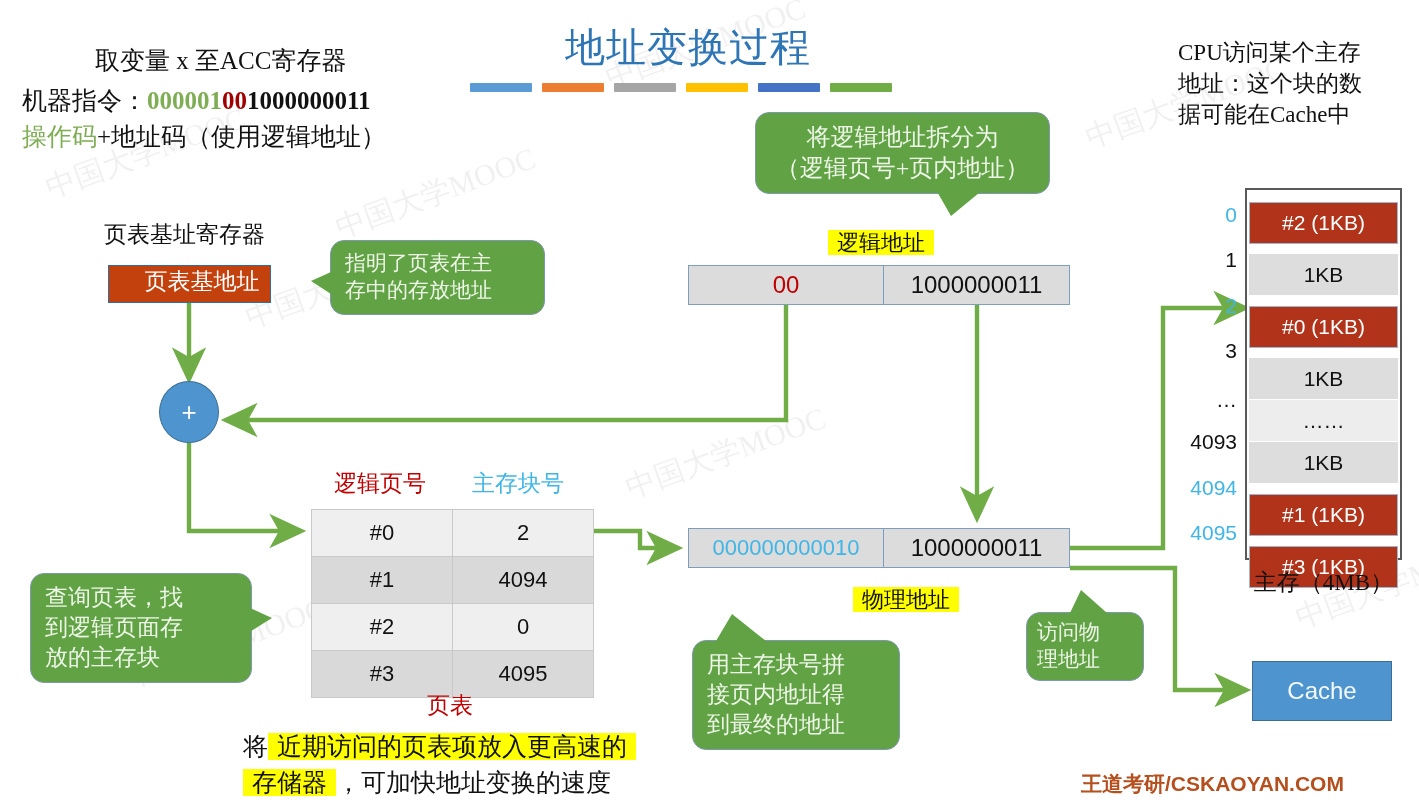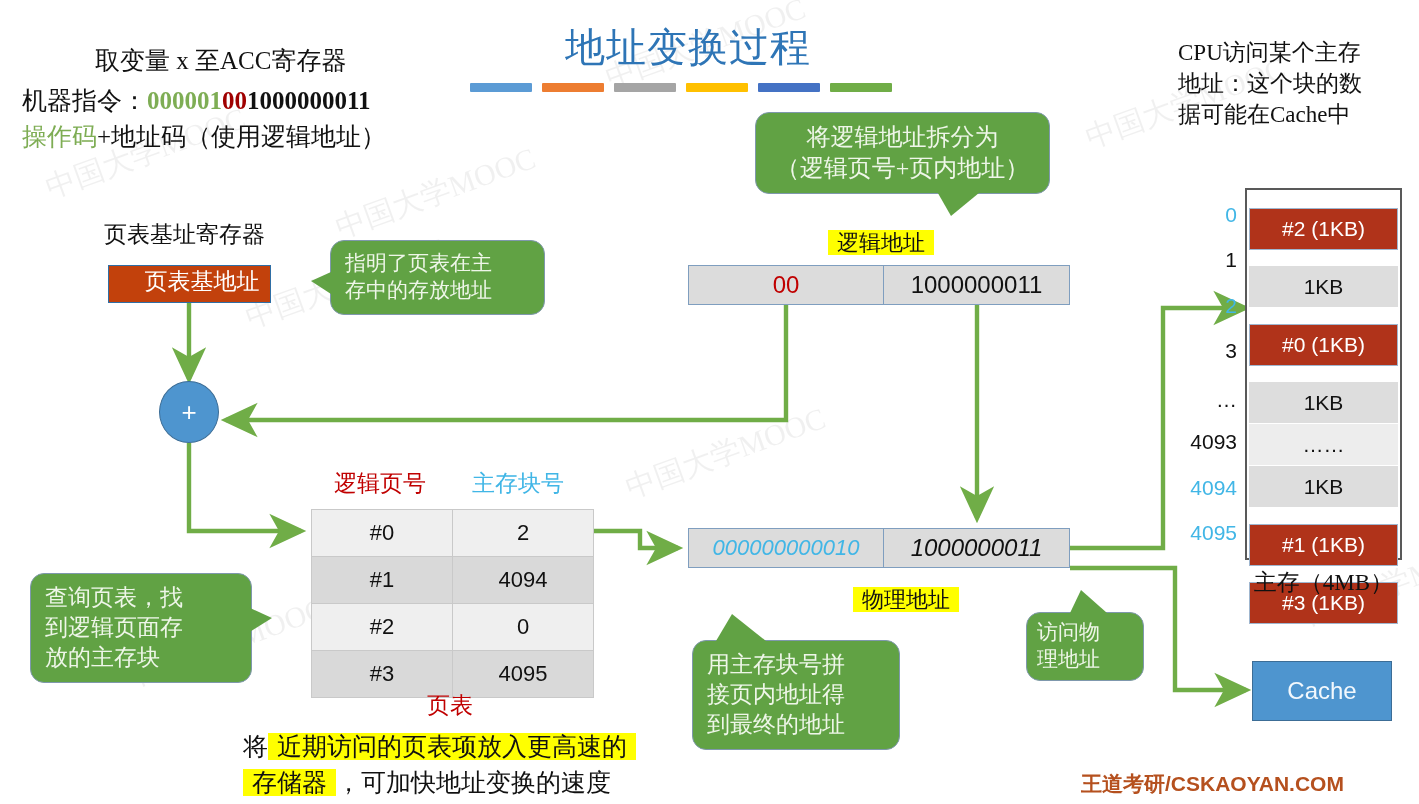--- a/index.html
+++ b/index.html
@@ -113,21 +113,21 @@
   }
   .mem .row{
     height:42px;display:flex;align-items:center;justify-content:center;
     font-family:"Liberation Sans","DejaVu Sans",sans-serif;font-size:21px;
     color:#111;box-sizing:border-box;
   }
   .mem .row.plain{background:#dddddd;border-bottom:1px solid #ffffff;}
   .mem .row.plain.lite{background:#ededed;}
   .mem .row.used{
     background:#b0331a;color:#ffffff;border:1.5px solid #9fb6cf;
-    margin:16px 0;
+    margin:10px 0;
   }
   .memidx{
     position:absolute;text-align:right;width:74px;
     font-family:"Liberation Sans","DejaVu Sans",sans-serif;font-size:21px;
   }
   .idx-blue{color:#41b6e6;}
   .idx-black{color:#111;}
 
   .footer{
     font-family:"Liberation Sans","DejaVu Sans",sans-serif;
@@ -250,21 +250,21 @@
         <td>0</td>
       </tr>
       <tr>
         <td>#3</td>
         <td>4095</td>
       </tr>
     </tbody>
   </table>
   <div class="abs cap-red" style="left:311px;top:690px;width:278px;">页表</div>
 
-  <div class="abs addrbar" style="left:688px;top:528px;width:382px;font-style:italic;">
+  <div class="abs addrbar" style="left:688px;top:528px;width:382px;">
     <div class="cell left" style="width:196px;color:#41b6e6;font-size:22px;">000000000010</div>
     <div class="cell" style="width:186px;color:#111;">1000000011</div>
   </div>
   <div class="abs lbl-hl" style="left:853px;top:585px;">
     <span class="hl">物理地址</span>
   </div>
 
   <div class="abs" style="left:1026px;top:612px;width:118px;">
     <div class="tail" style="left:44px;top:-22px;border-left:11px solid transparent;border-right:26px solid transparent;border-bottom:23px solid #61a244;"></div>
     <div class="bubble" style="font-size:21px;padding:6px 10px;">访问物

